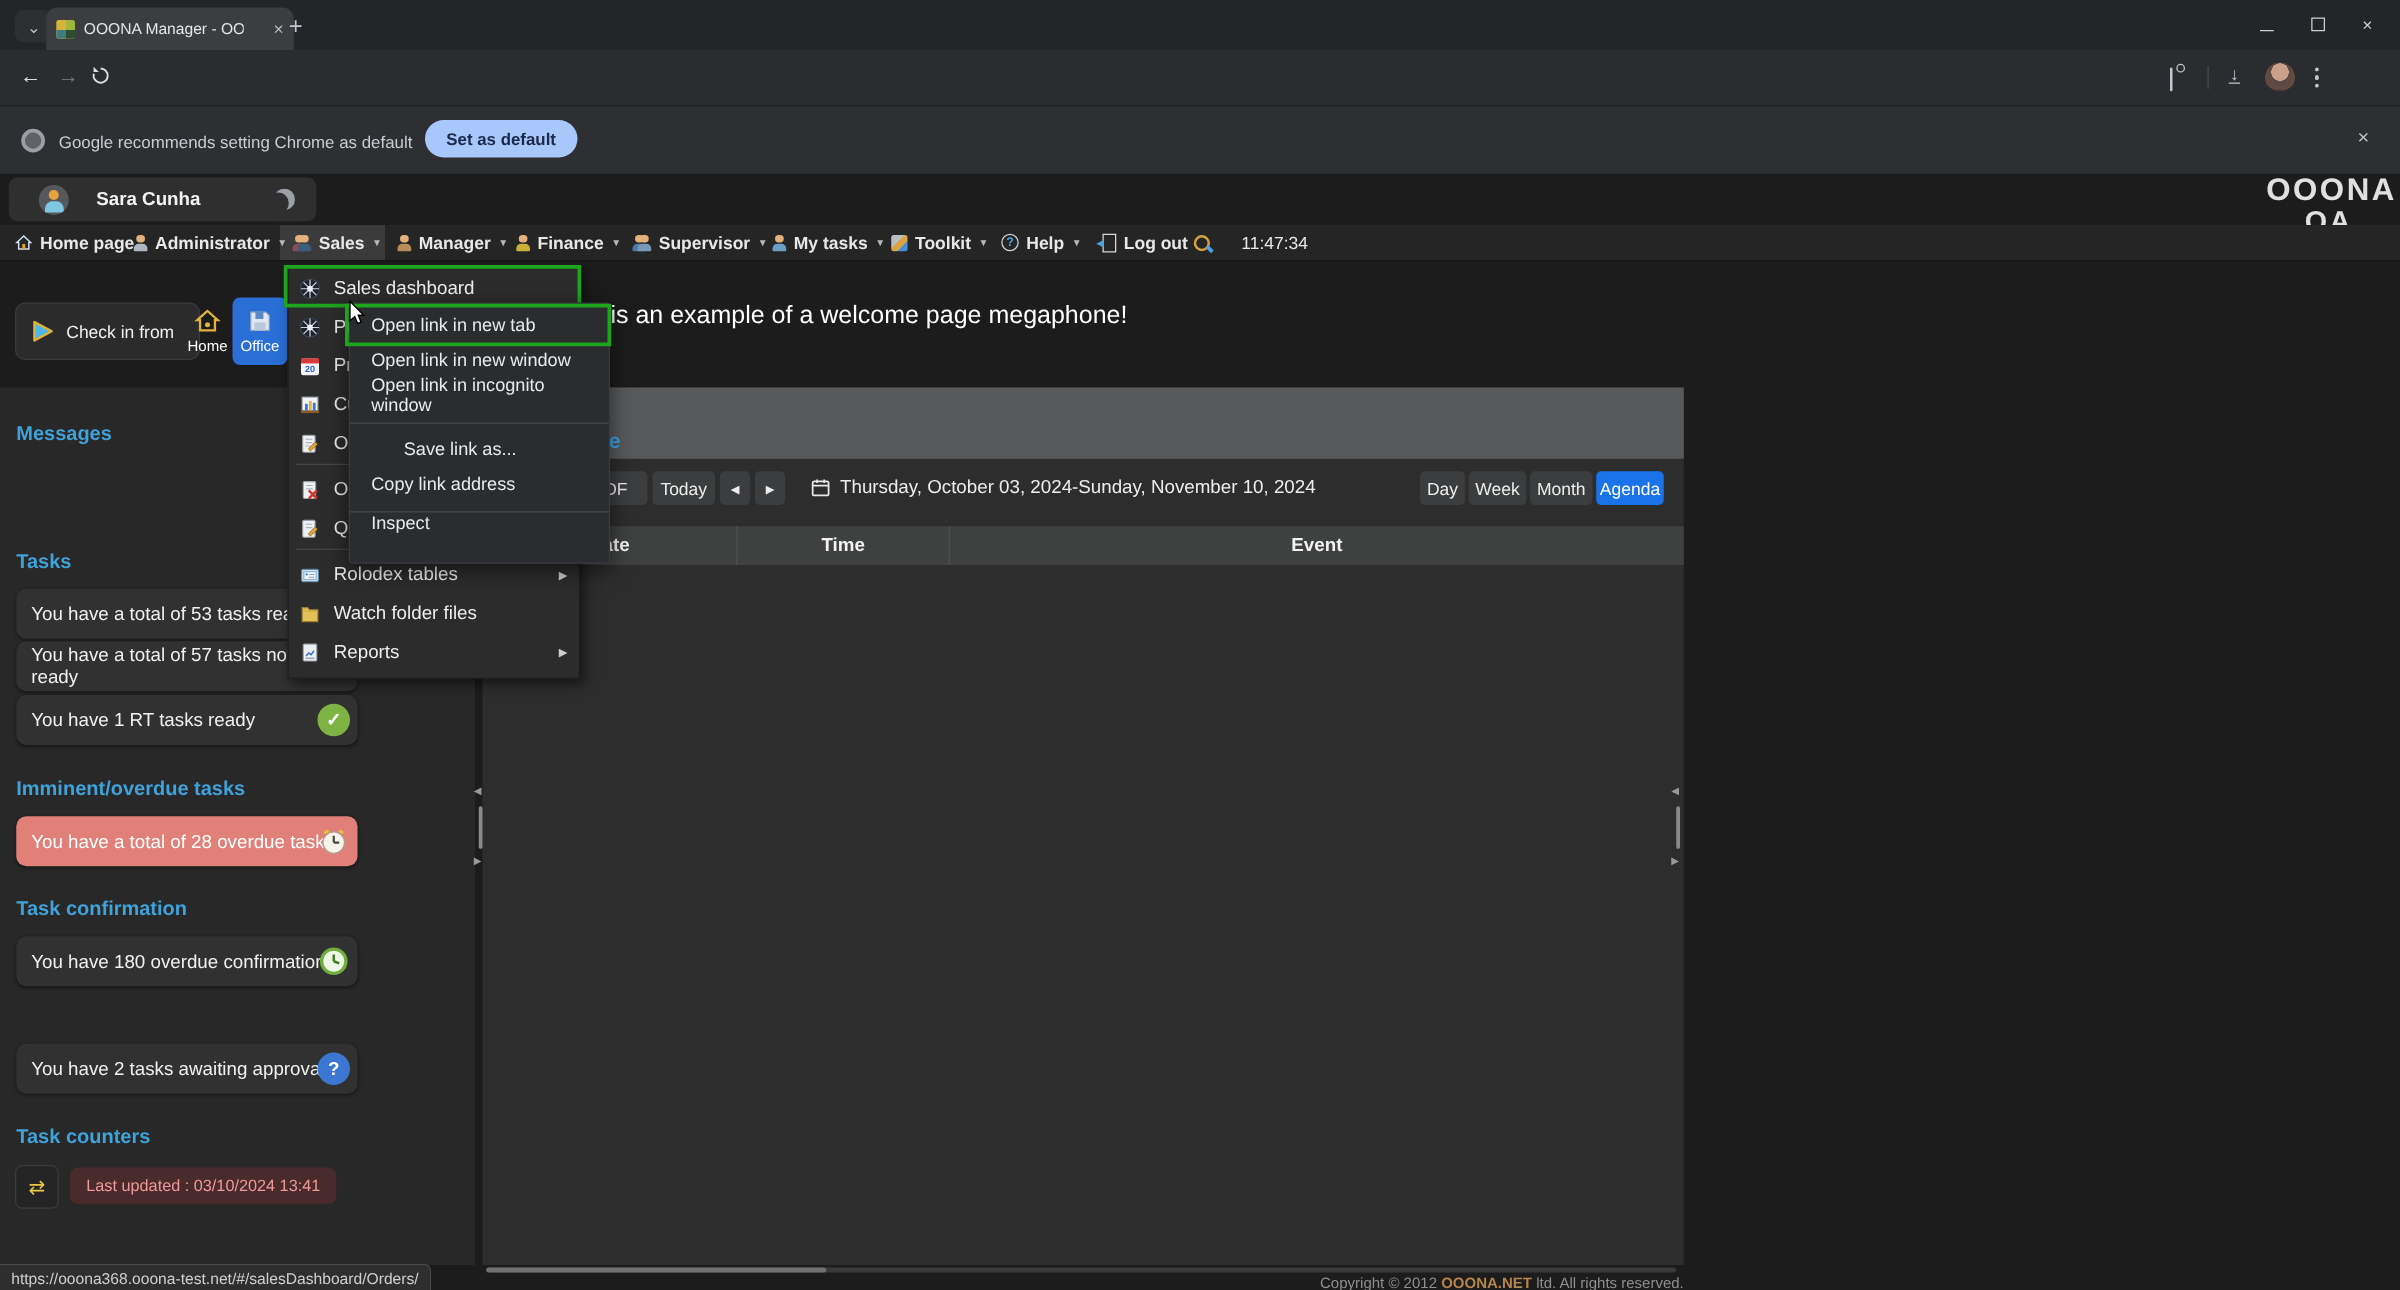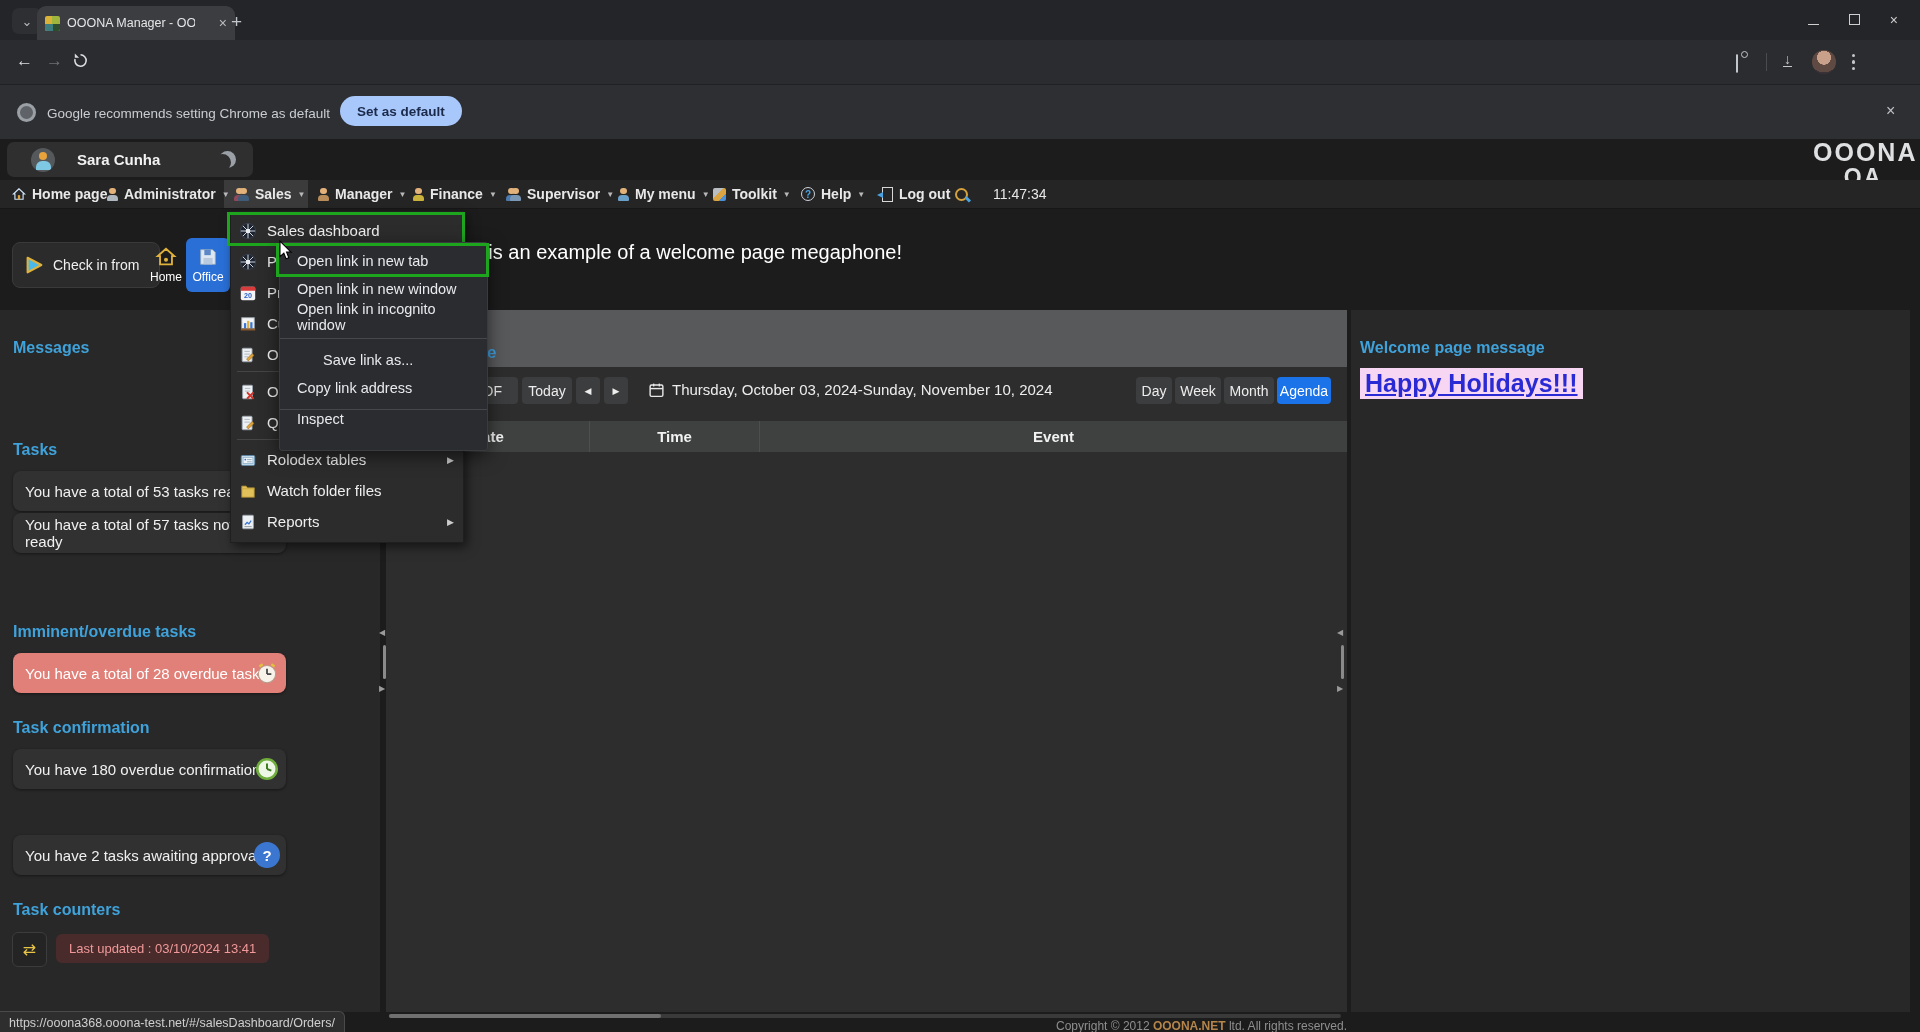--- a/index.html
+++ b/index.html
@@ -261,21 +261,21 @@
   <div class="abs navitem flex" style="left:505px;">
     <span class="flex">
         <span class="pers" style="--suit:#4a7ab0;"></span>
         <span class="pers pp2" style="--suit:#7a97b5;"></span>
       </span>
     <span>Supervisor</span>
       <span class="caret">▼</span>
   </div>
   <div class="abs navitem flex" style="left:617px;">
     <span class="pers" style="--suit:#6aa0c8;"></span>
-    <span>My menu</span>
+    <span>My tasks</span>
       <span class="caret">▼</span>
   </div>
   <div class="abs navitem flex" style="left:713px;">
     <span class="toolico"></span>
     <span>Toolkit</span>
       <span class="caret">▼</span>
   </div>
   <div class="abs navitem flex" style="left:801px;">
     <span class="helpico">?</span>
     <span>Help</span>
@@ -321,20 +321,24 @@
   <div class="abs panel" style="left:0;width:380px;"></div>
 
   <span class="abs sideheading" style="left:13px;top:339px;">Messages</span>
 
   <span class="abs sideheading" style="left:13px;top:441px;">Tasks</span>
   <div class="abs card flex" style="top:471px;">
     <span>You have a total of 53 tasks ready</span>
   </div>
   <div class="abs card flex" style="top:513px;">
     <span>You have a total of 57 tasks not ready</span>
+  </div>
+  <div class="abs card flex" style="top:556px;">
+    <span>You have 1 RT tasks ready</span>
+    <span class="cardicon circ" style="background:#7cb342;">✓</span>
   </div>
 
   <span class="abs sideheading" style="left:13px;top:623px;">Imminent/overdue tasks</span>
   <div class="abs card flex" style="top:653px;background:#e08078;color:#fff;">
     <span>You have a total of 28 overdue tasks</span>
     <span class="cardicon">
       <svg width="26" height="26" viewBox="0 0 24 24">
           <circle cx="12" cy="13" r="8" fill="#f7f3ea" stroke="#b99a8a"></circle>
           <line x1="12" y1="13" x2="12" y2="8" stroke="#444" stroke-width="1.6"></line>
           <line x1="12" y1="13" x2="16" y2="13" stroke="#444" stroke-width="1.6"></line>
@@ -428,24 +432,20 @@
   <span class="abs edgebar" style="left:1341px;top:645px;height:34px;"></span>
   <span class="abs edgectl" style="left:1337px;top:684px;">▶</span>
 
   <div class="abs" style="left:389px;top:1014px;width:952px;height:4px;background:#3a3a3a;border-radius:2px;">
     <div style="width:272px;height:4px;background:#707070;border-radius:2px;"></div>
   </div>
   <div class="abs copyright" style="left:386px;top:1019px;width:961px;text-align:right;">
     <span>Copyright © 2012 </span><span class="brand">OOONA.NET</span><span> ltd. All rights reserved.</span>
   </div>
 
-  <div class="abs panel" style="left:1351px;width:559px;">
-    <span class="abs sideheading" style="left:9px;top:29px;">Welcome page message</span>
-    <span class="abs holiday" style="left:9px;top:58px;">Happy Holidays!!!</span>
-  </div>
 
   <div class="abs ddmenu">
     <div class="ddrow" style="top:3px;">
       <span>
           <svg width="18" height="18" viewBox="0 0 20 20">
             <circle cx="10" cy="10" r="8.5" fill="#1d2430" stroke="#39424f"></circle>
             <g stroke="#cfd6df" stroke-width="1.1">
               <line x1="10" y1="2" x2="10" y2="18"></line>
               <line x1="2" y1="10" x2="18" y2="10"></line>
               <line x1="4.3" y1="4.3" x2="15.7" y2="15.7"></line>

